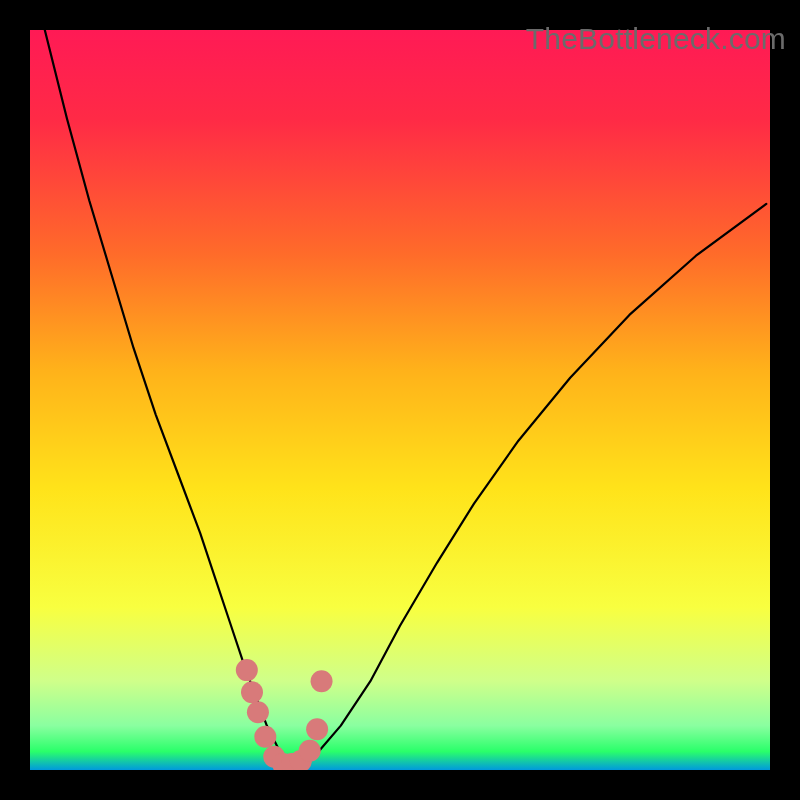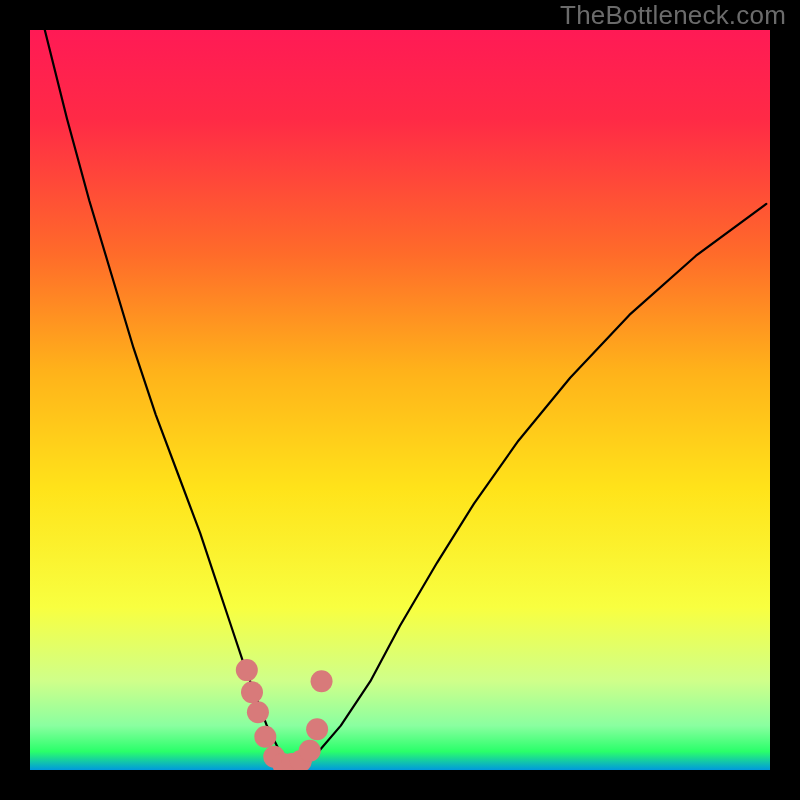--- a/index.html
+++ b/index.html
@@ -6,24 +6,24 @@
     margin: 0;
     padding: 0;
     width: 800px;
     height: 800px;
     background: #000;
     position: relative;
     font-family: Arial, sans-serif;
   }
   .watermark {
     position: absolute;
-    top: 0;
+    top: 22px;
     right: 14px;
     color: #6b6b6b;
-    font-size: 26px;
+    font-size: 30px;
     font-weight: 500;
     letter-spacing: 0.2px;
     z-index: 10;
   }
   .plot-area {
     position: absolute;
     left: 30px;
     top: 30px;
     width: 740px;
     height: 740px;

